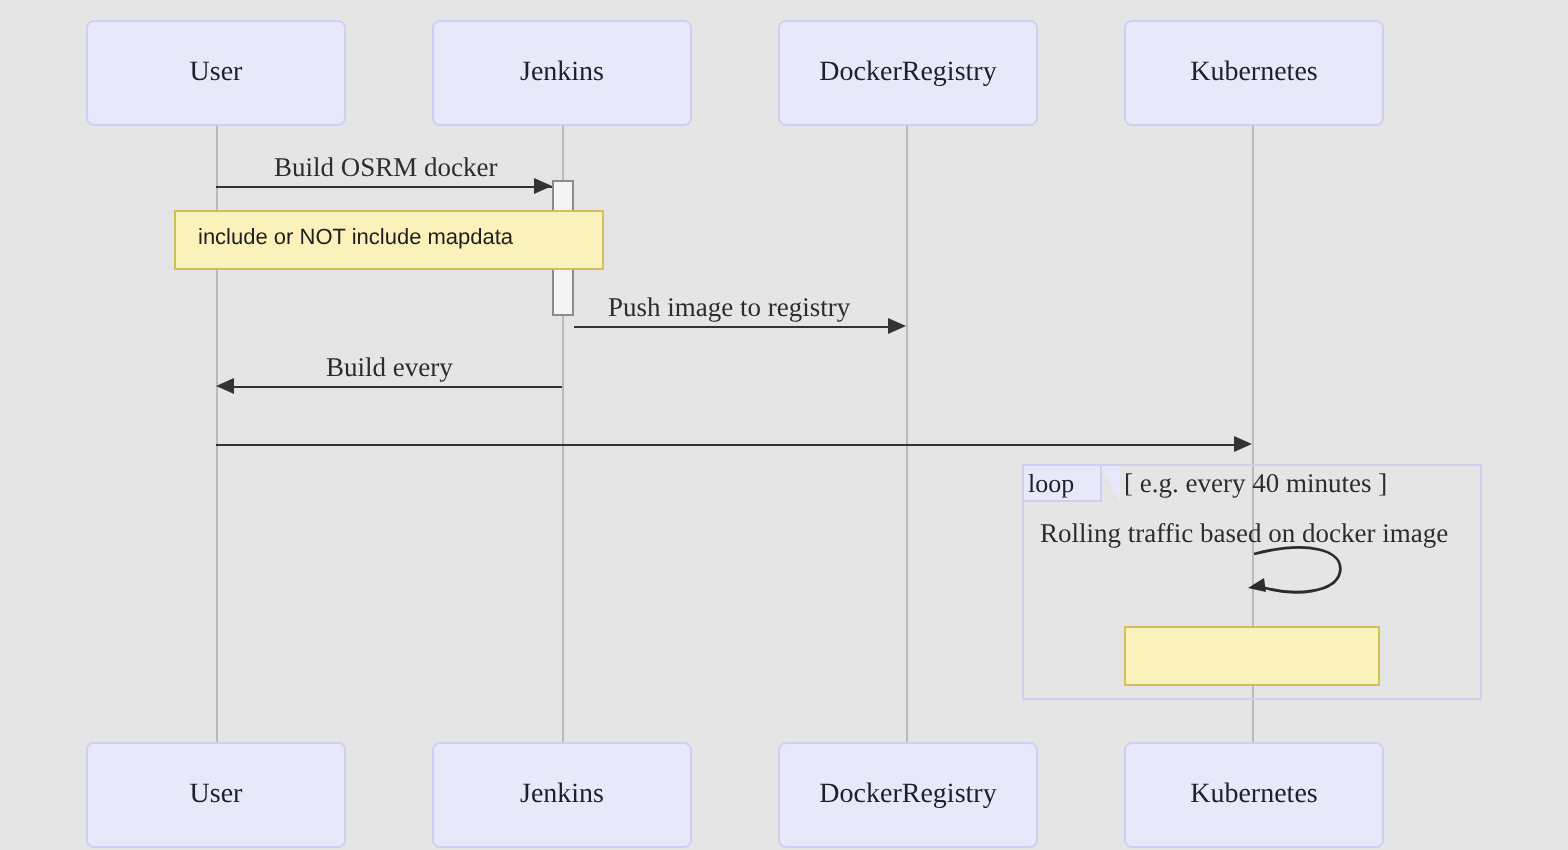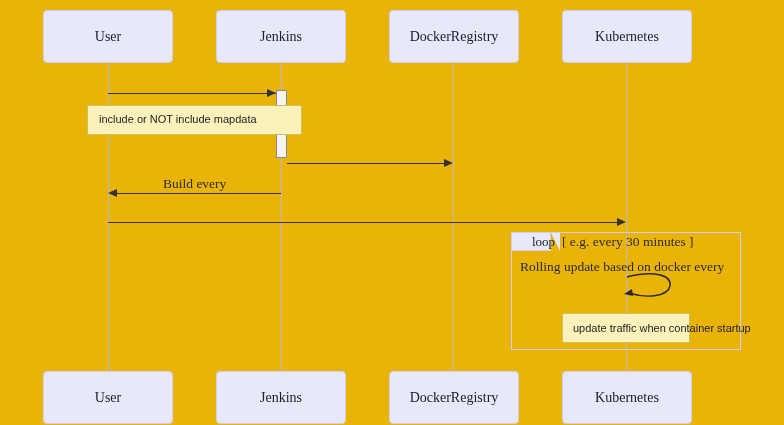--- a/index.html
+++ b/index.html
@@ -4,21 +4,21 @@
 <style>
   html, body {
     margin: 0;
     padding: 0;
     background: #ffffff;
   }
   #canvas {
     position: relative;
     width: 784px;
     height: 425px;
-    background: #eab308;
+    background: #e5e5e5;
     overflow: hidden;
     font-family: "Liberation Serif", "DejaVu Serif", serif;
   }
 
   
   .participant {
     position: absolute;
     box-sizing: border-box;
     background: #e8e8fb;
     border: 1px solid #cfcff4;
@@ -95,21 +95,21 @@
     background: transparent;
   }
   .fragment-tab {
     position: absolute;
     box-sizing: border-box;
     background: #e8e8fb;
     border-right: 1px solid #cfcff4;
     border-bottom: 1px solid #cfcff4;
     display: flex;
     align-items: center;
-    padding-left: 20px;
+    padding-left: 2px;
     font-size: 13px;
     color: #20202a;
     font-family: "Liberation Serif", "DejaVu Serif", serif;
   }
   .fragment-tab-notch {
     position: absolute;
     width: 0; height: 0;
     border-style: solid;
   }
   .fragment-cond {
@@ -146,55 +146,56 @@
   </div>
   <div class="participant" style="left:389px; top:10px; width:130px; height:53px;">
     <span>DockerRegistry</span>
   </div>
   <div class="participant" style="left:562px; top:10px; width:130px; height:53px;">
     <span>Kubernetes</span>
   </div>
 
   <div class="activation" style="left:276px; top:90px; width:11px; height:68px;"></div>
 
+  <div class="msg-label" style="left:137px; top:76px;">Build OSRM docker</div>
   <div class="msg-line" style="left:108px; top:93px; width:168px;"></div>
   <div class="arrow-head right" style="left:267px; top:88.5px;"></div>
 
   <div class="note" style="left:87px; top:105px; width:215px; height:30px;"></div>
   <div class="note-text" style="left:99px; top:113px;">include or NOT include mapdata</div>
 
+  <div class="msg-label" style="left:304px; top:146px;">Push image to registry</div>
   <div class="msg-line" style="left:287px; top:163px; width:157px;"></div>
   <div class="arrow-head right" style="left:444px; top:158.5px;"></div>
 
   <div class="msg-label" style="left:163px; top:176px;">Build every</div>
   <div class="msg-line" style="left:117px; top:193px; width:164px;"></div>
   <div class="arrow-head left" style="left:108px; top:188.5px;"></div>
 
   <div class="msg-line" style="left:108px; top:222px; width:509px;"></div>
   <div class="arrow-head right" style="left:617px; top:217.5px;"></div>
 
   <div class="fragment" style="left:511px; top:232px; width:230px; height:118px;"></div>
 
   <div class="fragment-tab" style="left:512px; top:233px; width:39px; height:18px;">
     <span>loop</span>
   </div>
   <div class="fragment-tab-notch" style="left:551px; top:233px; border-width:18px 0 0 9px; border-color:#e8e8fb transparent transparent transparent;"></div>
   <div class="fragment-tab-notch" style="left:551px; top:233px; border-width:18px 0 0 9px; border-color:transparent transparent transparent transparent;"></div>
 
-  <div class="fragment-cond" style="left:562px; top:234px;">[ e.g. every 30 minutes ]</div>
-
-  <div class="fragment-body-text" style="left:520px; top:259px;">Rolling update based on docker every</div>
+  <div class="fragment-cond" style="left:562px; top:234px;">[ e.g. every 40 minutes ]</div>
+
+  <div class="fragment-body-text" style="left:520px; top:259px;">Rolling traffic based on docker image</div>
 
   <svg class="self-loop" style="left:620px; top:271px;" width="58" height="32" viewBox="0 0 58 32">
     <path d="M7,6 C34,-1 52,4 50,15 C48,25 28,28 9,22" fill="none" stroke="#2c2c2c" stroke-width="1.4"></path>
     <polygon points="12,18 4,23 13,25" fill="#2c2c2c"></polygon>
   </svg>
 
   <div class="note" style="left:562px; top:313px; width:128px; height:30px;"></div>
-  <div class="note-text" style="left:573px; top:322px;">update traffic when container startup</div>
 
   <div class="participant" style="left:43px; top:371px; width:130px; height:53px;">
     <span>User</span>
   </div>
   <div class="participant" style="left:216px; top:371px; width:130px; height:53px;">
     <span>Jenkins</span>
   </div>
   <div class="participant" style="left:389px; top:371px; width:130px; height:53px;">
     <span>DockerRegistry</span>
   </div>

